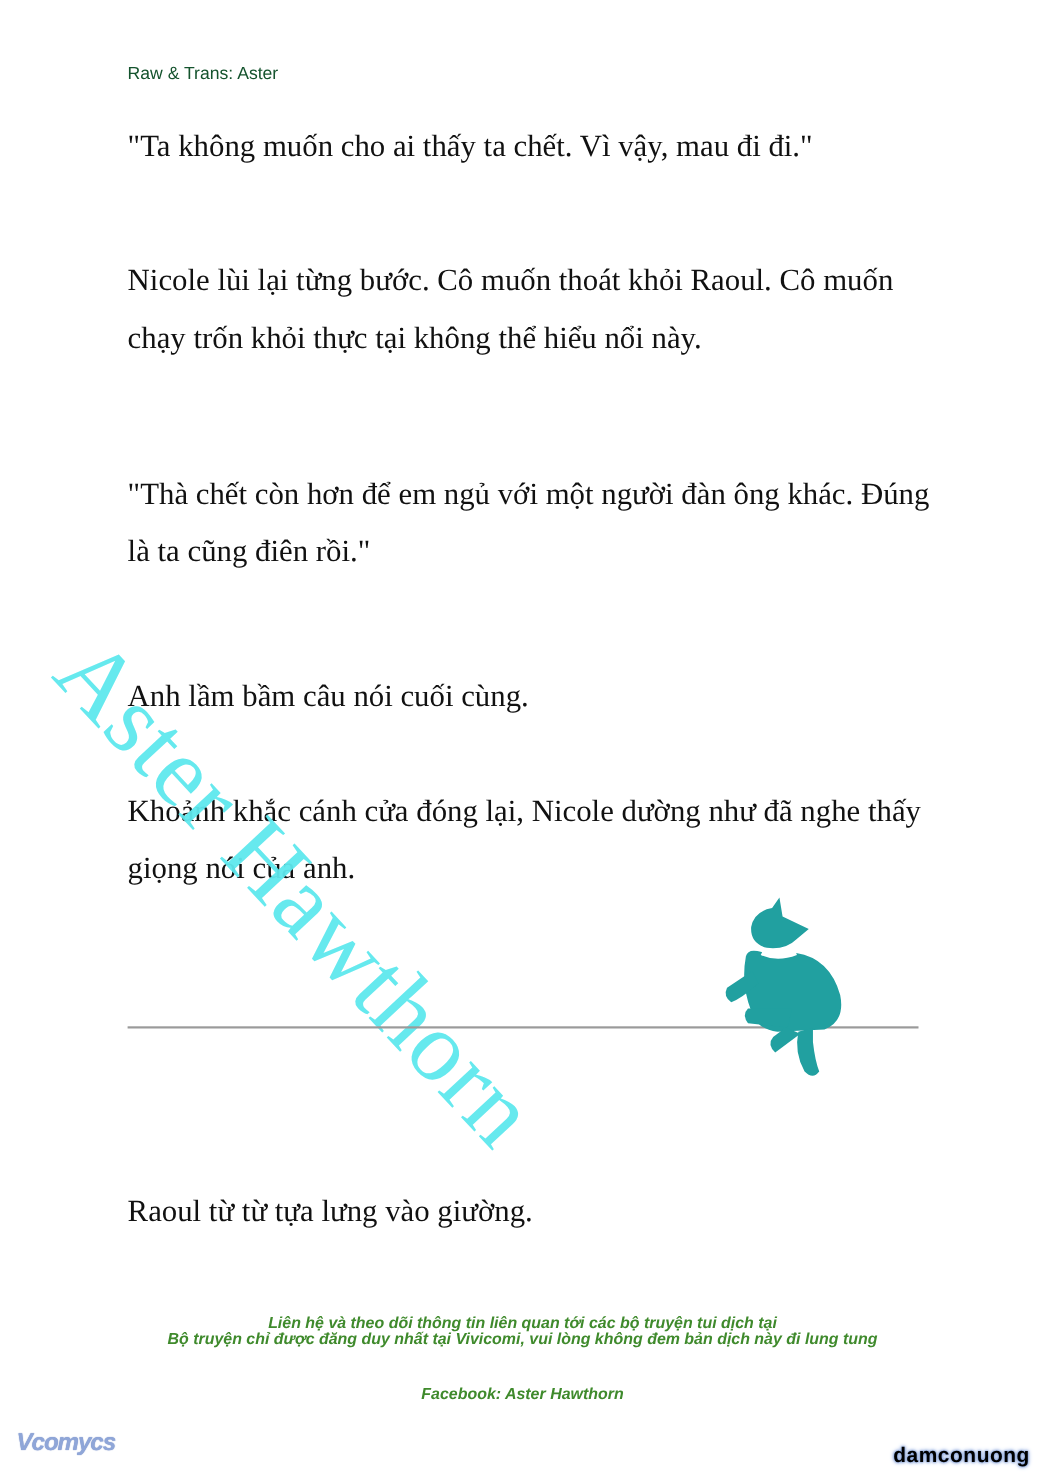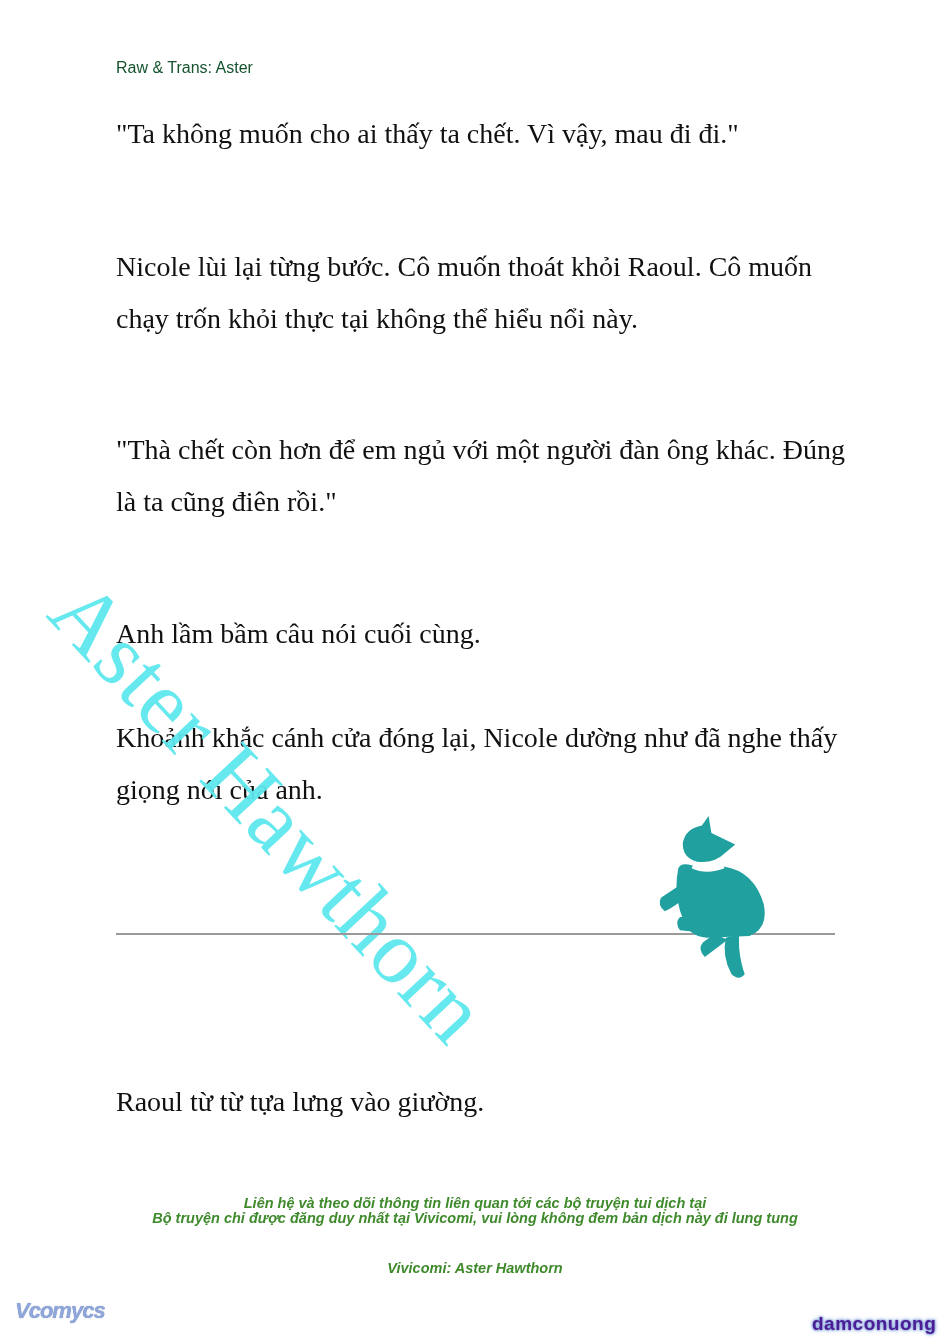--- a/index.html
+++ b/index.html
@@ -55,32 +55,32 @@
       font-family: "Liberation Sans", sans-serif;
       font-size: 22px; font-weight: bold; font-style: italic;
       color: #8fa6d8;
       letter-spacing: -1px;
       text-shadow: 0 0 1px #6f86c0;
     }
     .logo-damconuong {
       position: absolute; left: 812px; top: 1313px;
       font-family: "Liberation Sans", sans-serif;
       font-size: 19px; font-weight: bold;
-      color: #4c1d95;
+      color: #000000;
       text-shadow: 0 0 3px #7f9ed8, 0 0 5px #9fb6e6, 0 0 2px #5a7dc4;
       letter-spacing: 0.5px;
     }
   </style>
 </head>
 <body>
 
 <div class="credit">Raw &amp; Trans: Aster</div>
 
 <p class="para" style="top:108px">"Ta không muốn cho ai thấy ta chết. Vì vậy, mau đi đi."</p>
-<p class="para" style="top:241px">Nicole lùi lại từng bước. Cô muốn thoát khỏi Raoul. Cô muốn chạy trốn khỏi thực tại không thể hiểu nổi này.</p>
+<p class="para" style="top:230px">Nicole lùi lại từng bước. Cô muốn thoát khỏi Raoul. Cô muốn chạy trốn khỏi thực tại không thể hiểu nổi này.</p>
 <p class="para" style="top:424px">"Thà chết còn hơn để em ngủ với một người đàn ông khác. Đúng là ta cũng điên rồi."</p>
 <p class="para" style="top:608px">Anh lầm bầm câu nói cuối cùng.</p>
 <p class="para" style="top:712px">Khoảnh khắc cánh cửa đóng lại, Nicole dường như đã nghe thấy giọng nói của anh.</p>
 
 <div class="watermark">Aster Hawthorn</div>
 
 <div class="divider"></div>
 
 <svg class="cat" viewBox="0 0 210 210" xmlns="http://www.w3.org/2000/svg">
   <g fill="#21a0a0">
@@ -98,16 +98,16 @@
     <path d="M90 150 Q86 170 96 188 Q104 196 110 188 Q106 178 104 160 L104 146 Z"></path>
   </g>
 
   <path d="M55 75 Q70 82 88 75" stroke="#ffffff" stroke-width="4" fill="none"></path>
 </svg>
 
 <p class="para" style="top:1076px">Raoul từ từ tựa lưng vào giường.</p>
 
 <div class="footer" style="top:1210px">Bộ truyện chỉ được đăng duy nhất tại Vivicomi, vui lòng không đem bản dịch này đi lung tung</div>
 <div class="footer" style="top:1195px">Liên hệ và theo dõi thông tin liên quan tới các bộ truyện tui dịch tại</div>
-<div class="footer" style="top:1260px">Vivicomi: Aster Hawthorn</div>
+<div class="footer" style="top:1260px">Facebook: Aster Hawthorn</div>
 
 <div class="logo-vcomycs">Vcomycs</div>
 <div class="logo-damconuong">damconuong</div>
 
 </body></html>

